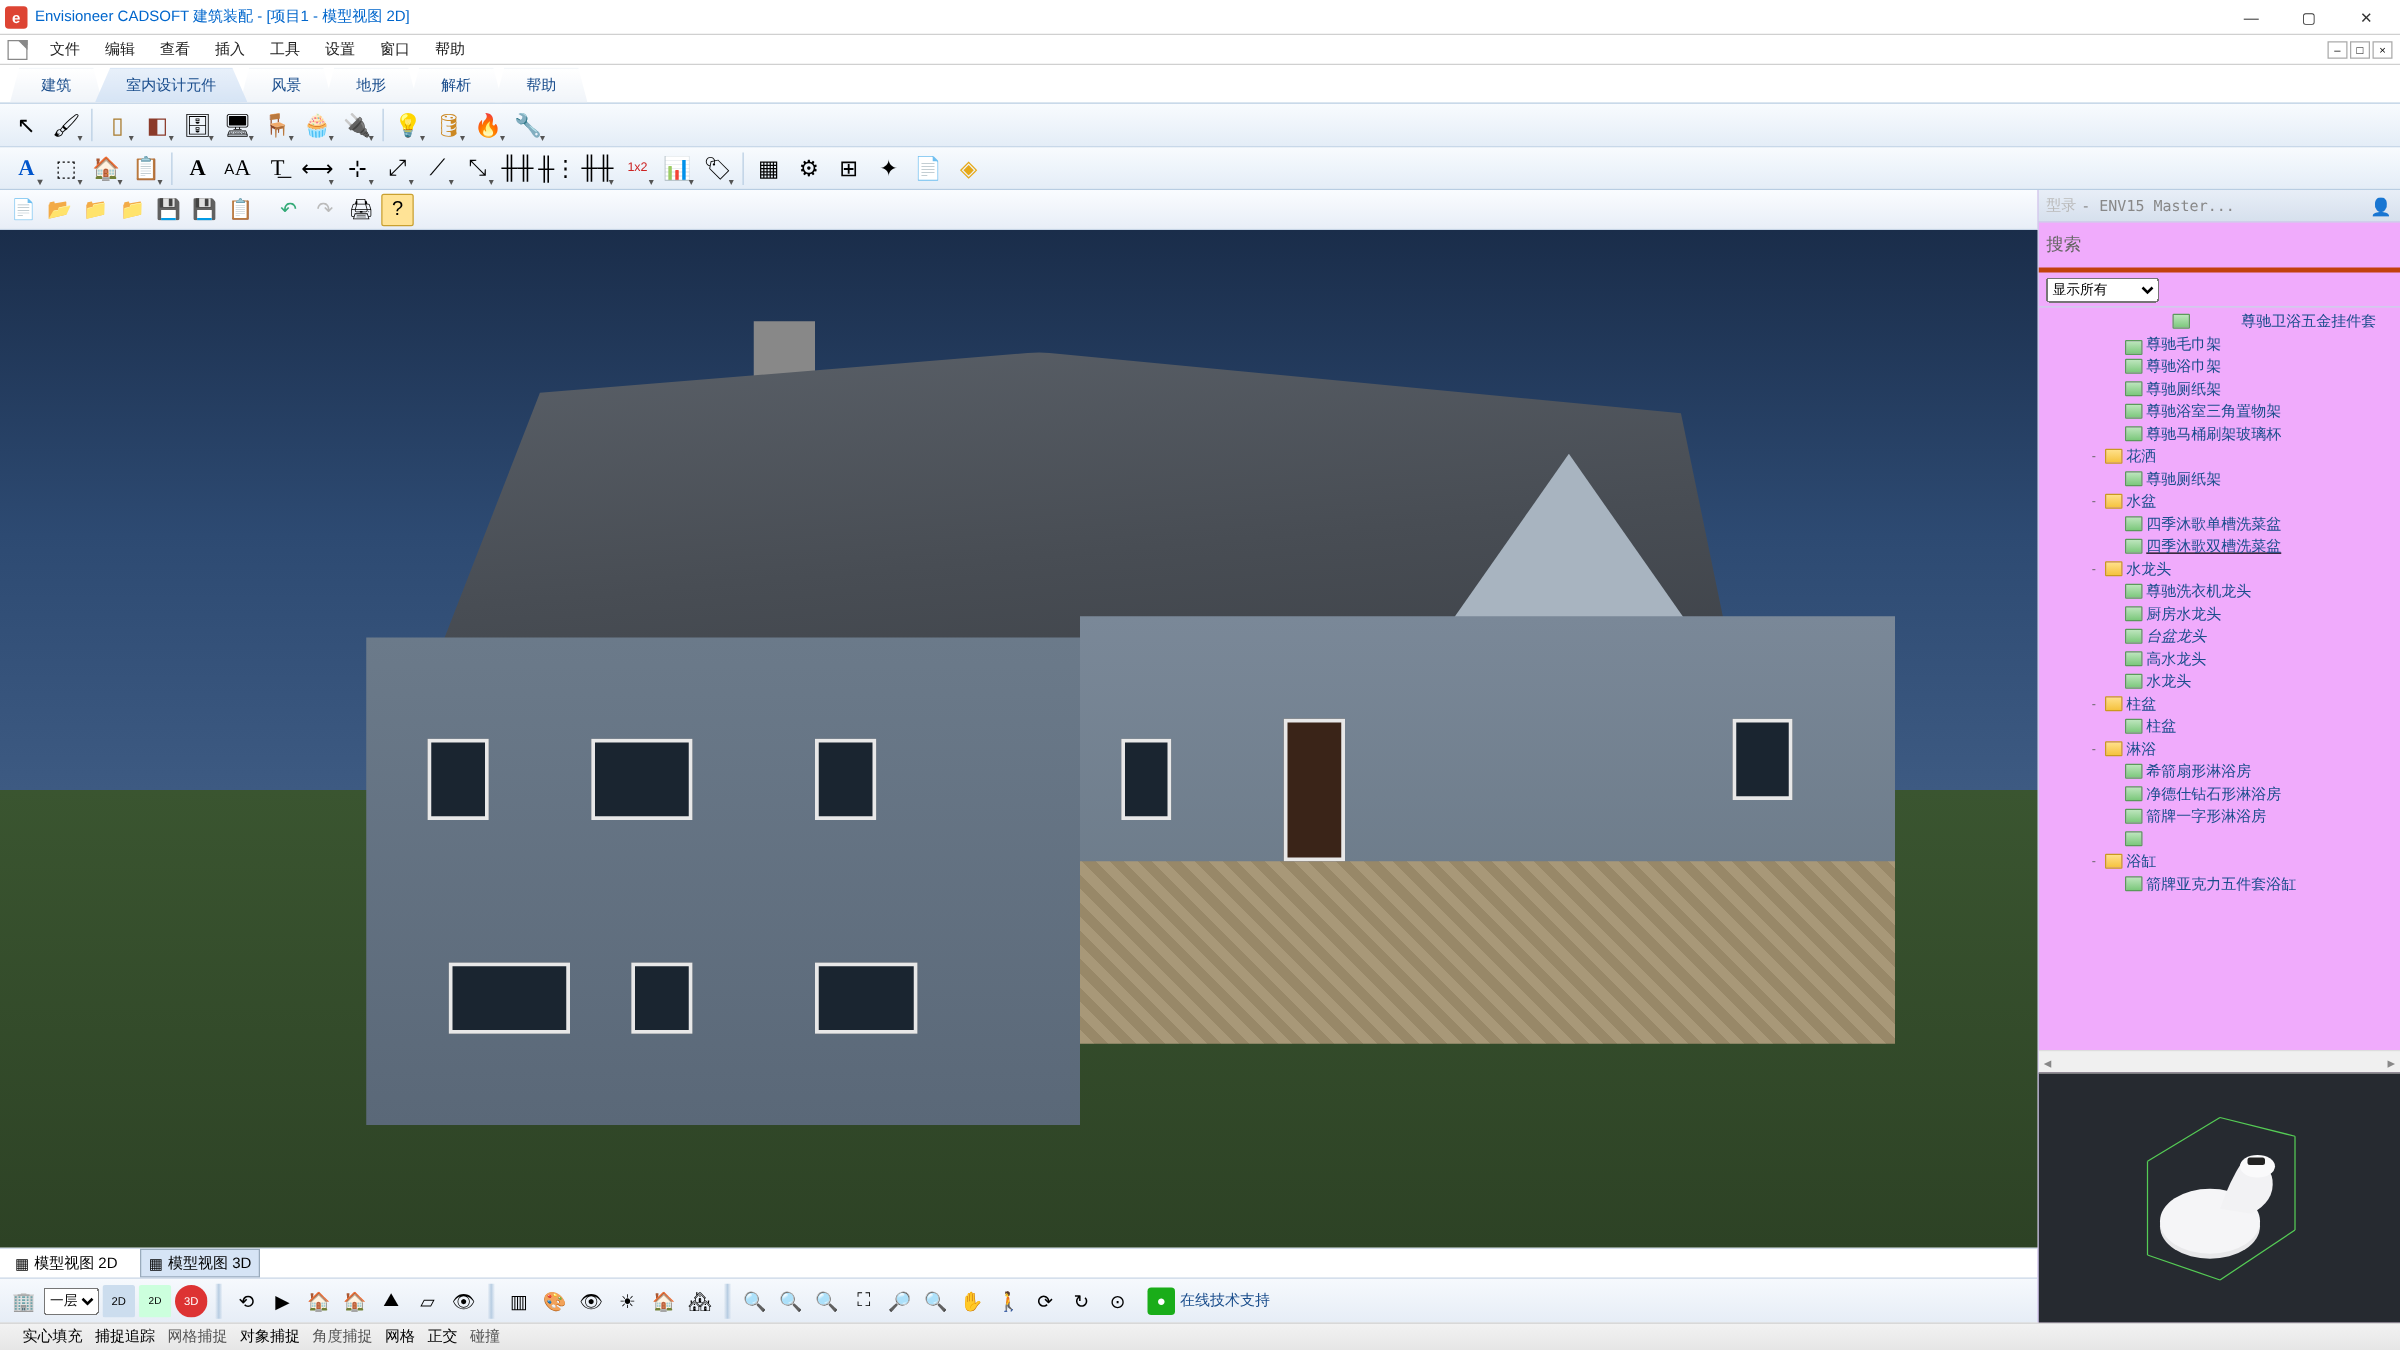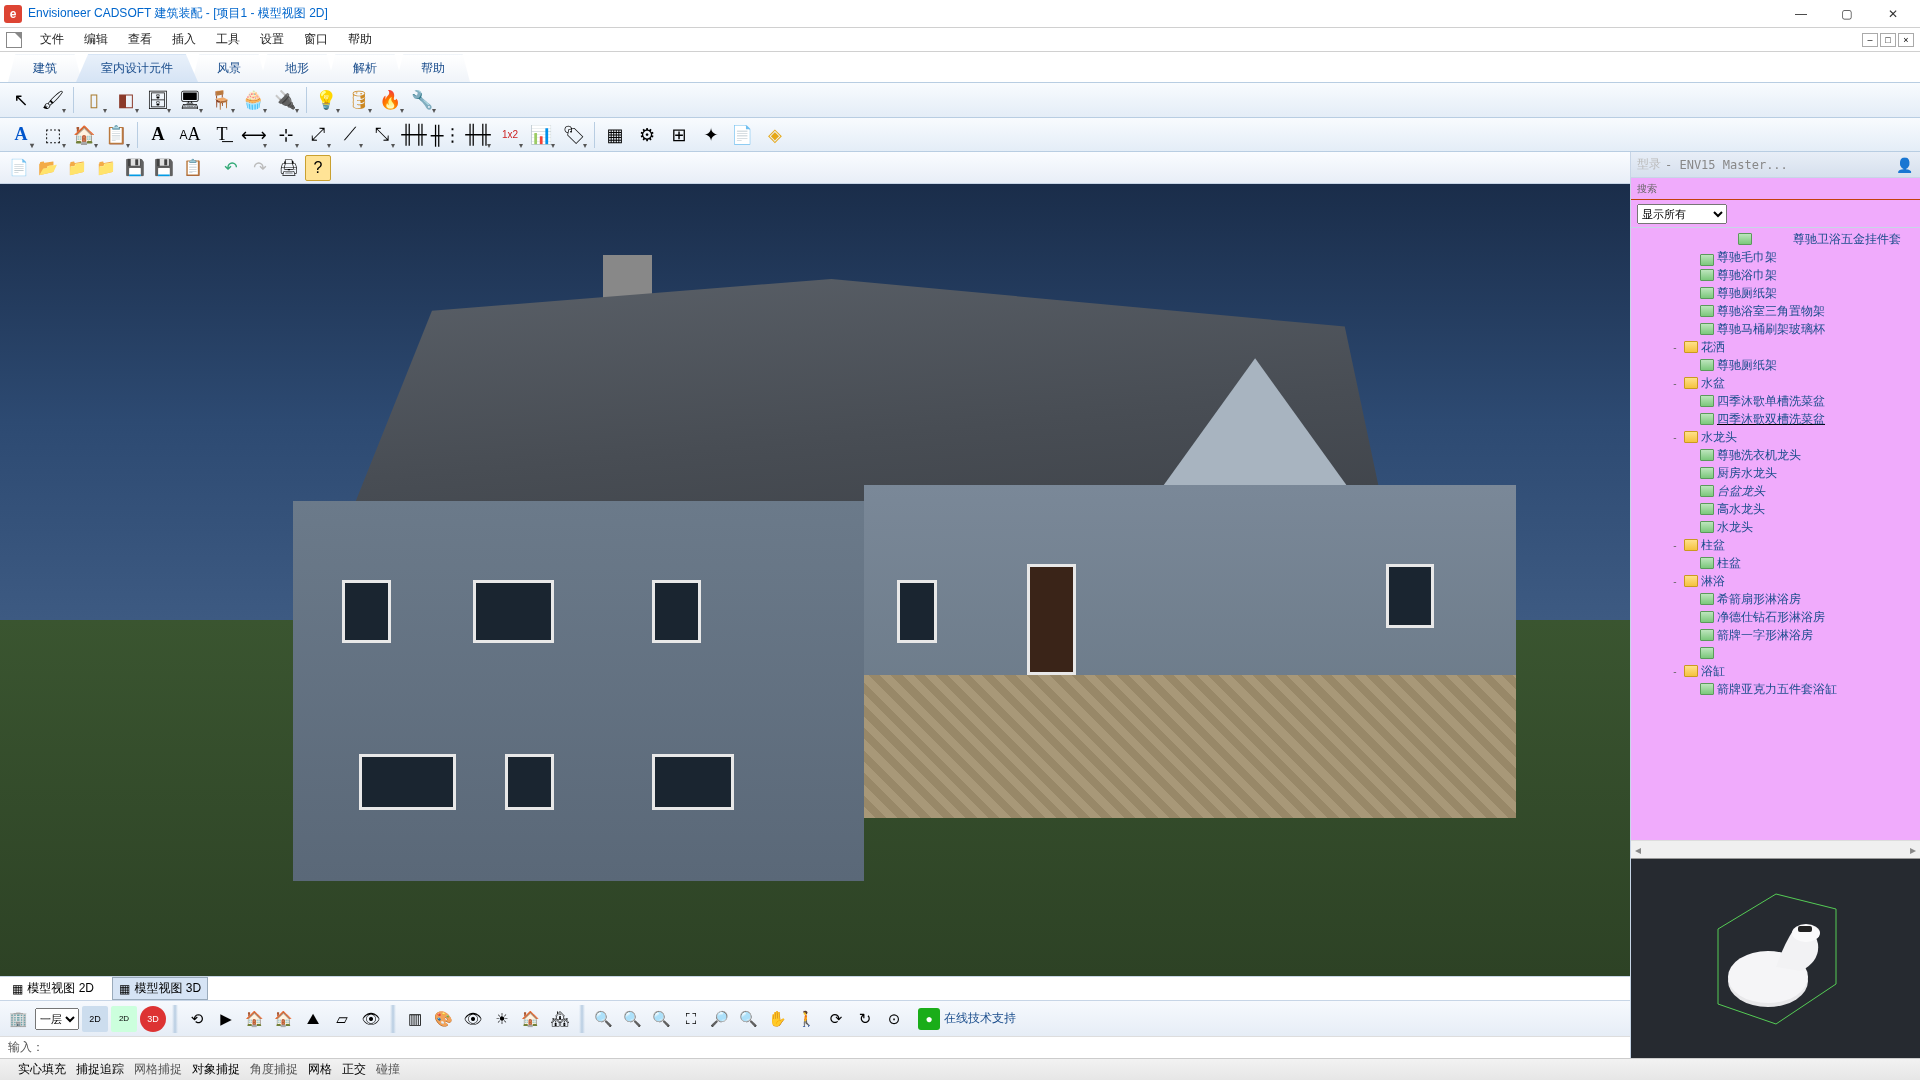--- a/index.html
+++ b/index.html
@@ -40,21 +40,21 @@
 .inputbar{height:22px;background:#fff;border-top:1px solid #ddd;display:flex;align-items:center;padding:0 8px;font-size:11px;color:#555}
 .statusbar{height:22px;background:linear-gradient(#f2f2f2,#e6e6e6);border-top:1px solid #ccc;display:flex;align-items:center;padding:0 8px;font-size:11px;color:#333}
 .statusbar .sleft{flex:1}
 .statusbar .st{margin-left:10px;color:#555}
 .statusbar .st.on{color:#000;font-weight:500}
 .sidepanel{width:290px;border-left:1px solid #c7d5e6;display:flex;flex-direction:column;background:#f0abfc}
 .sp-head{height:26px;background:linear-gradient(#e8eef7,#d6e0ed);display:flex;align-items:center;padding:0 6px;border-bottom:1px solid #c7d5e6}
 .sp-head .t1{color:#bbb;font-family:Consolas,monospace}
 .sp-head .t2{color:#888;font-family:Consolas,monospace;margin-left:4px}
 .sp-head .sicon{margin-left:auto;font-size:14px}
-.sp-search{height:22px;border-bottom:1px solid #c2410c;display:flex;align-items:center;padding:0 6px;color:#666;font-size:10px}
+.sp-search{height:40px;border-bottom:4px solid #c2410c;display:flex;align-items:center;padding:0 6px;color:#666;font-size:14px}
 .sp-filter{height:28px;border-bottom:1px solid #c7d5e6;display:flex;align-items:center;padding:0 6px}
 .sp-filter select{width:90px;height:20px;font-size:11px}
 .sp-tree{flex:1;overflow:auto;padding:2px 0;font-size:11px}
 .tn{display:flex;align-items:center;height:18px;white-space:nowrap;padding-left:6px}
 .tn .tw{width:12px;text-align:center;color:#666;font-size:10px}
 .tn .fico{width:14px;height:12px;margin:0 3px}
 .fico.fold{background:linear-gradient(#ffe08a,#f5c23e);border:1px solid #c99a1e;border-radius:1px}
 .fico.leaf{background:linear-gradient(#bde5bd,#7cc87c);border:1px solid #5a9a5a;border-radius:1px}
 .tn .lbl{color:#1a4d8c}
 .sp-hscroll{height:18px;background:#f0f0f0;border-top:1px solid #ddd;display:flex;align-items:center;padding:0 4px;font-size:10px;color:#888;justify-content:space-between}
@@ -235,23 +235,20 @@
       <div class="bb">🚶</div>
       <div class="bb">⟳</div>
       <div class="bb">↻</div>
       <div class="bb">⊙</div>
       <div class="support">
         <div class="wicon">●</div>
         <span>在线技术支持</span>
       </div>
     </div>
 
-    <div class="inputbar">
-        <span>输入：</span>
-      </div>
   </div>
 
   <div class="sidepanel">
     <div class="sp-head">
       <span class="t1">型录</span>
       <span class="t2">- ENV15 Master...</span>
       <span class="sicon">👤</span>
     </div>
     <div class="sp-search">搜索</div>
     <div class="sp-filter">

